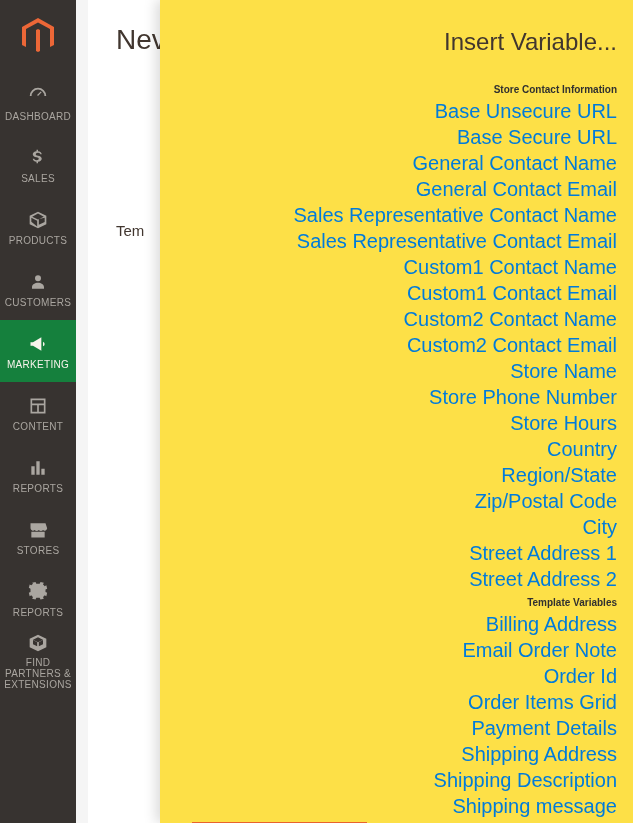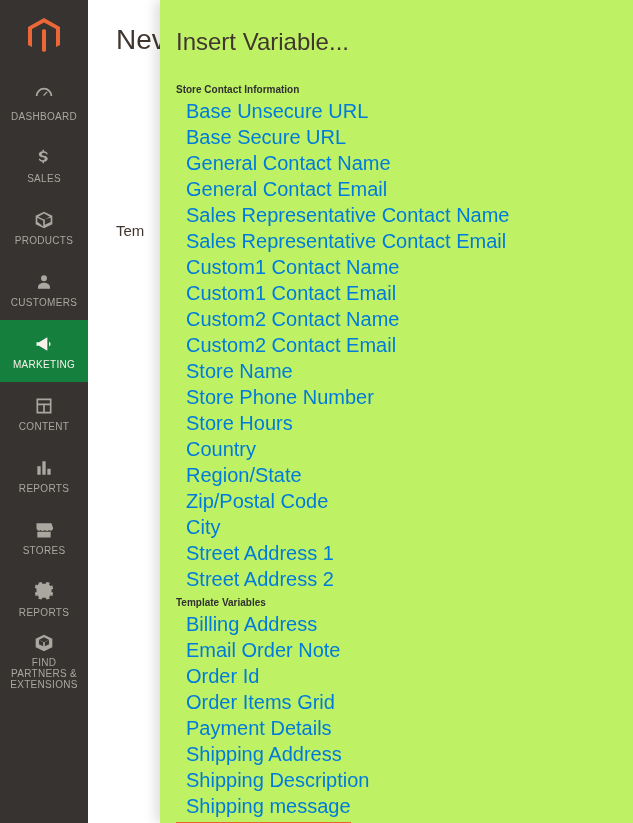--- a/index.html
+++ b/index.html
@@ -5,21 +5,21 @@
     * { margin: 0; padding: 0; box-sizing: border-box; }
     body {
       font-family: 'Helvetica Neue', Helvetica, Arial, sans-serif;
       background: #f5f5f5;
       width: 633px;
       height: 823px;
       overflow: hidden;
       position: relative;
     }
     .sidebar {
-      width: 88px;
+      width: 76px;
       height: 100%;
       background: #373330;
       position: absolute;
       left: 0;
       top: 0;
       display: flex;
       flex-direction: column;
     }
     .logo {
       height: 72px;
@@ -78,24 +78,25 @@
       font-size: 15px;
       color: #41362f;
       font-weight: 400;
     }
     .modal {
       position: absolute;
       left: 160px;
       top: 0;
       right: 0;
       bottom: 0;
-      background: #bef264;
+      background: #fde047;
       box-shadow: -4px 0 12px rgba(0,0,0,0.15);
-      padding: 28px 16px 16px 16px;
+      padding: 28px 16px 16px 32px;
       overflow: hidden;
+      text-align: right;
     }
     .modal-title {
       font-size: 24px;
       color: #41362f;
       font-weight: 400;
       margin-bottom: 28px;
     }
     .group-header {
       font-size: 10px;
       font-weight: 700;

